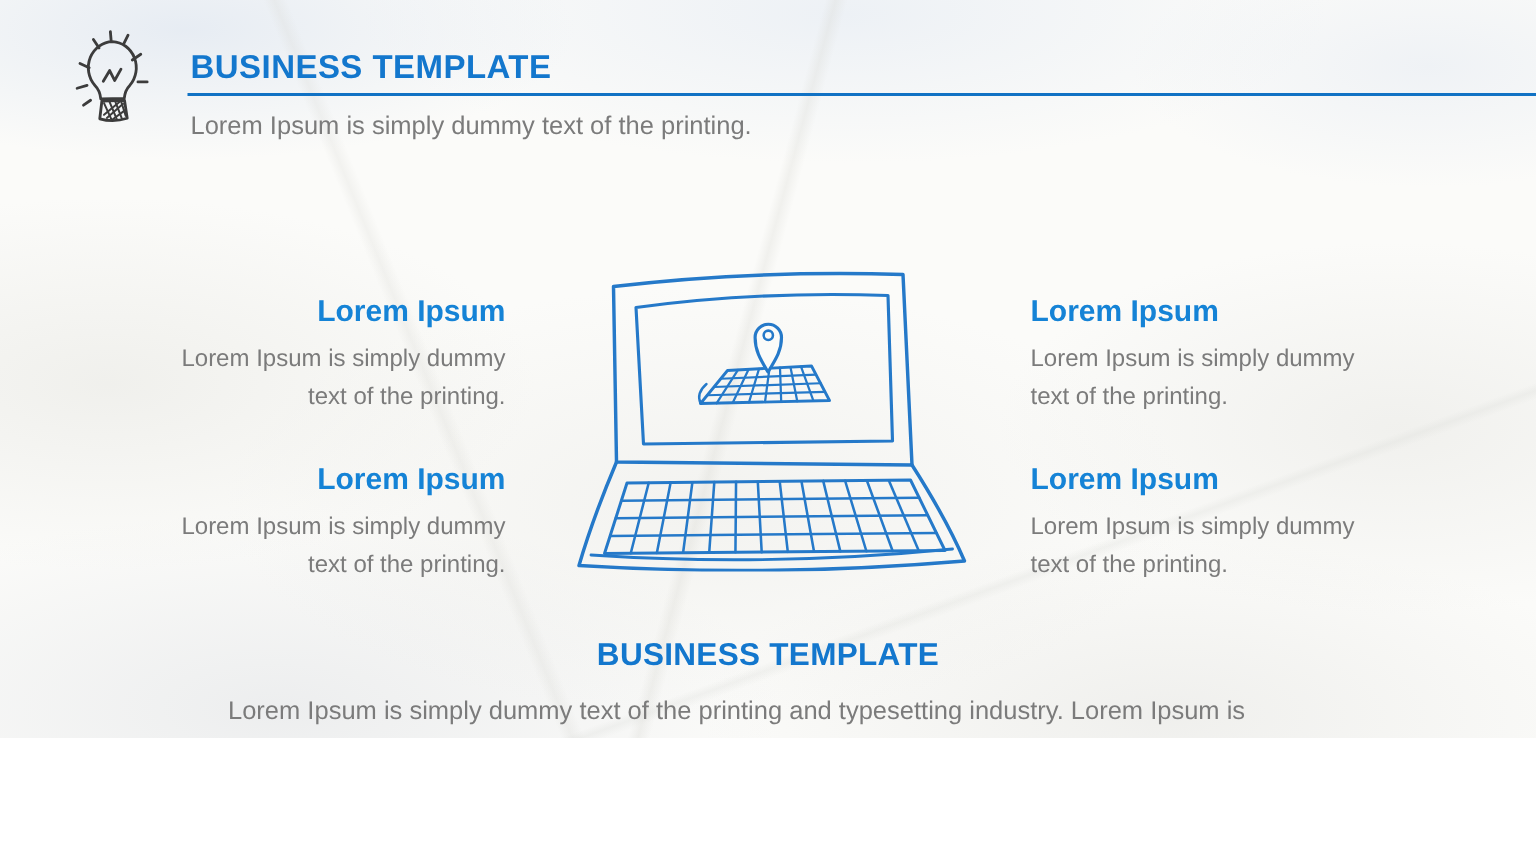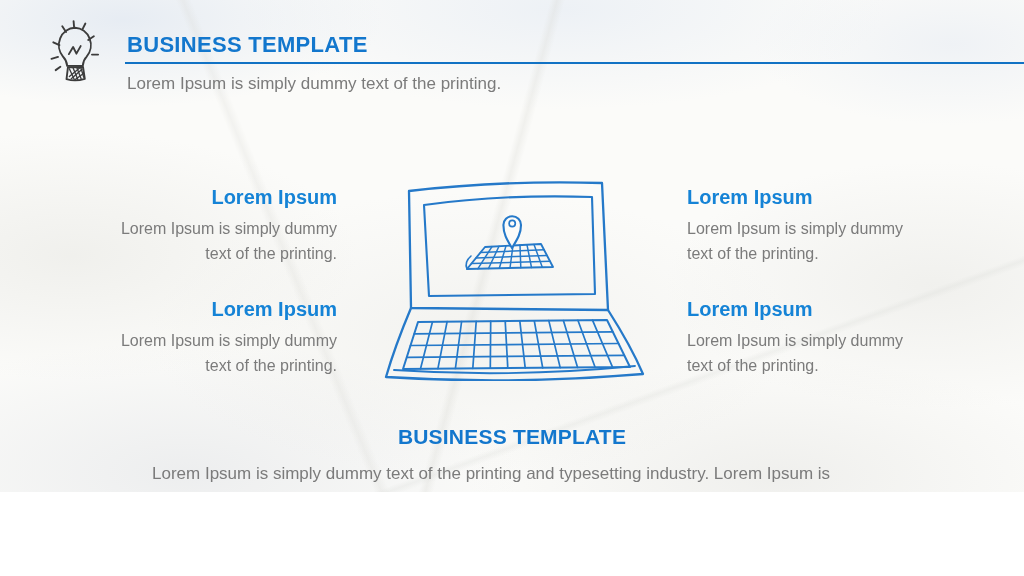--- a/index.html
+++ b/index.html
@@ -33,21 +33,21 @@
   .title-rule { position:absolute; left:125px; right:0; top:62px; height:2px; background:#1172c4; }
   .header-subtitle {
     position:absolute; left:127px; top:73px;
     font-size:17px; line-height:22px; color:#7b7b7b;
   }
 
   .feature-col { position:absolute; top:184px; width:240px; }
   .feature-col.left  { left:97px;  text-align:right; }
   .feature-col.right { left:687px; text-align:left; }
   .feature-item + .feature-item { margin-top:30px; }
-  .feature-heading { font-size:20px; line-height:26px; font-weight:700; color:#1583d6; margin-bottom:6px; }
+  .feature-heading { font-size:20px; line-height:26px; font-weight:700; color:#1583d6; margin-bottom:6px;margin-top:11px; }
   .feature-body { font-size:16px; line-height:25px; color:#7b7b7b; }
 
   .laptop-illustration { position:absolute; left:383px; top:166px; width:262px; height:215px; }
 
   .footer-title {
     position:absolute; left:0; right:0; top:424px; text-align:center;
     font-size:21px; line-height:26px; font-weight:700; letter-spacing:.2px; color:#1377cd;
   }
   .footer-body {
     position:absolute; left:152px; top:461px; width:720px; 

